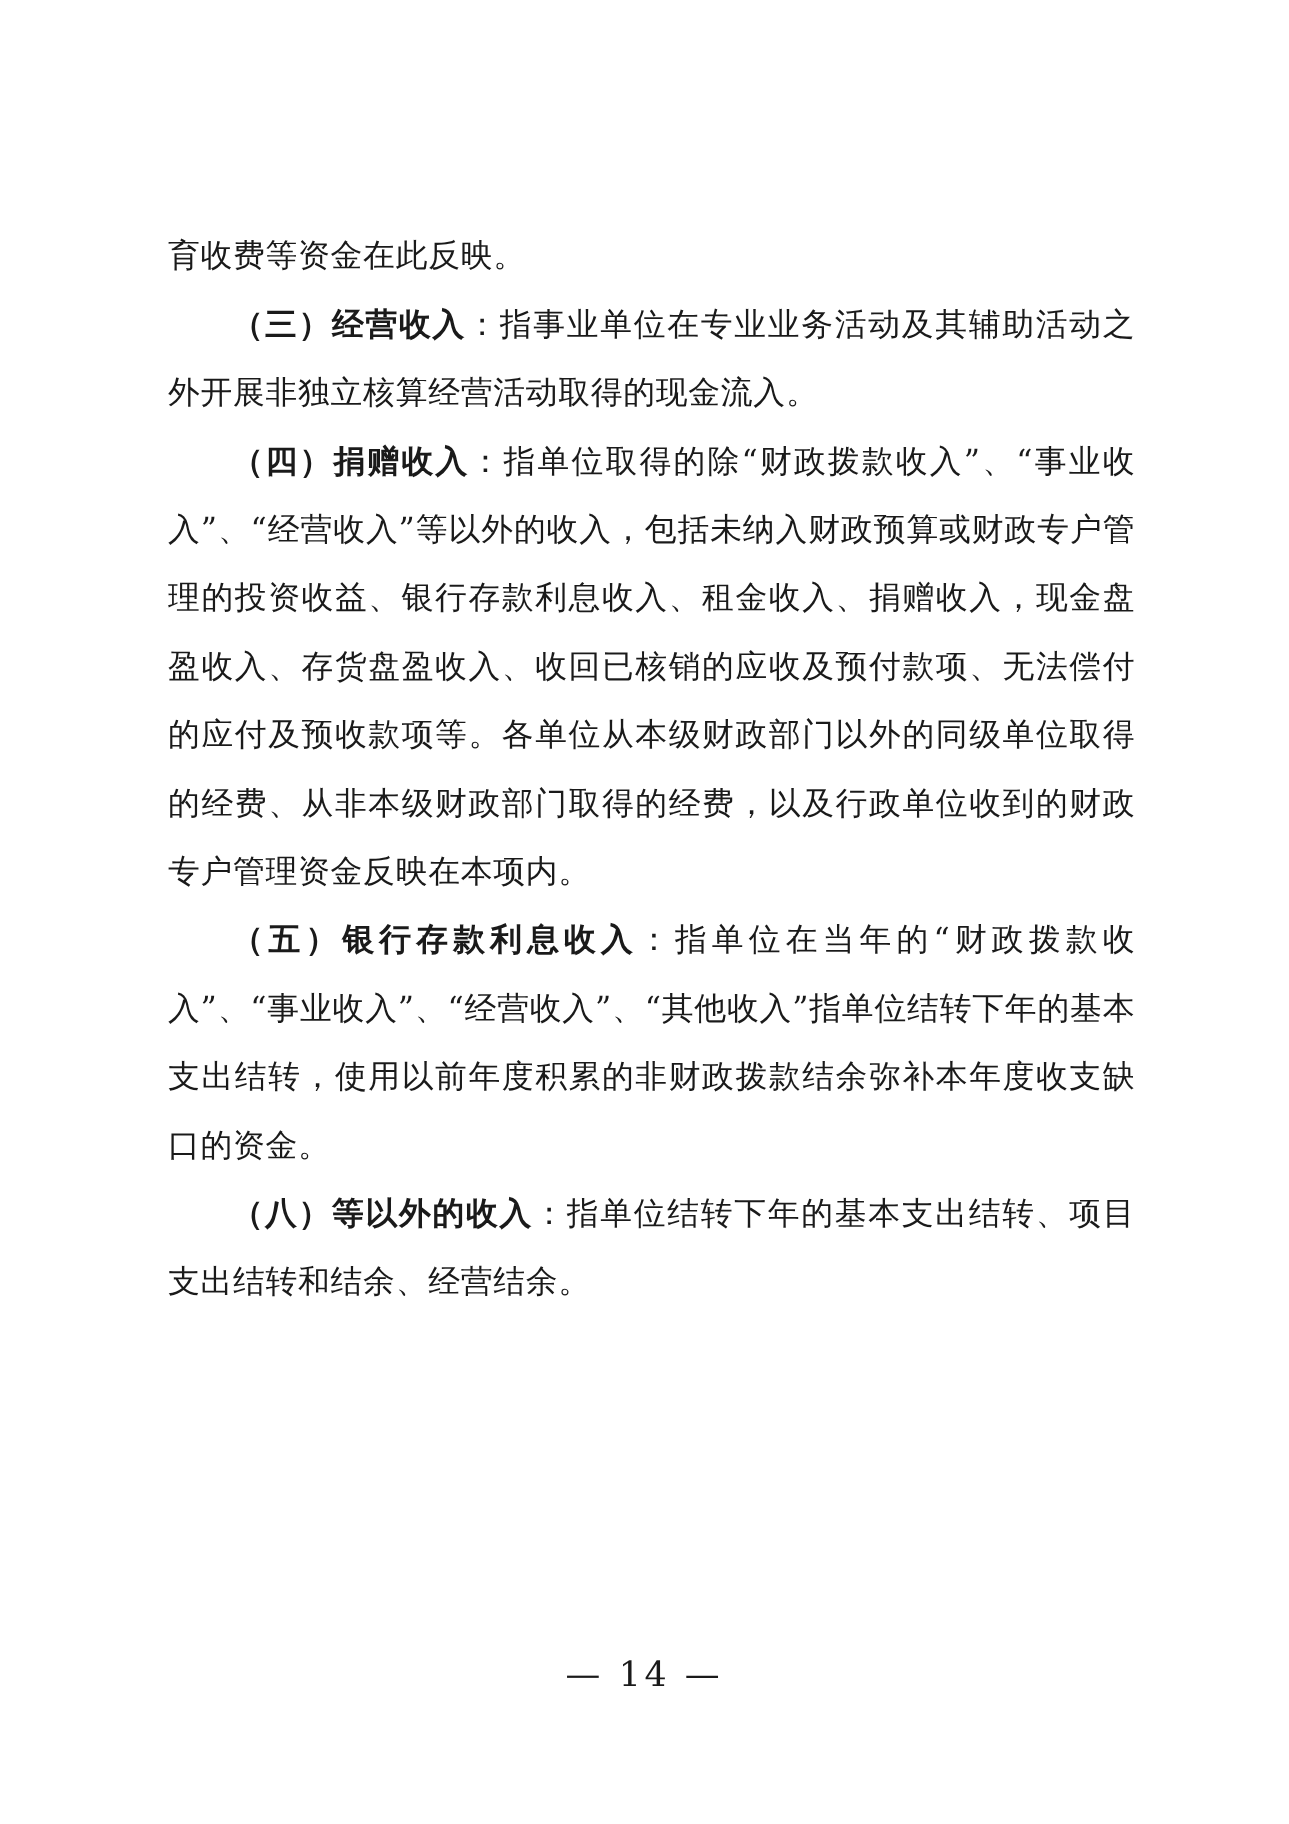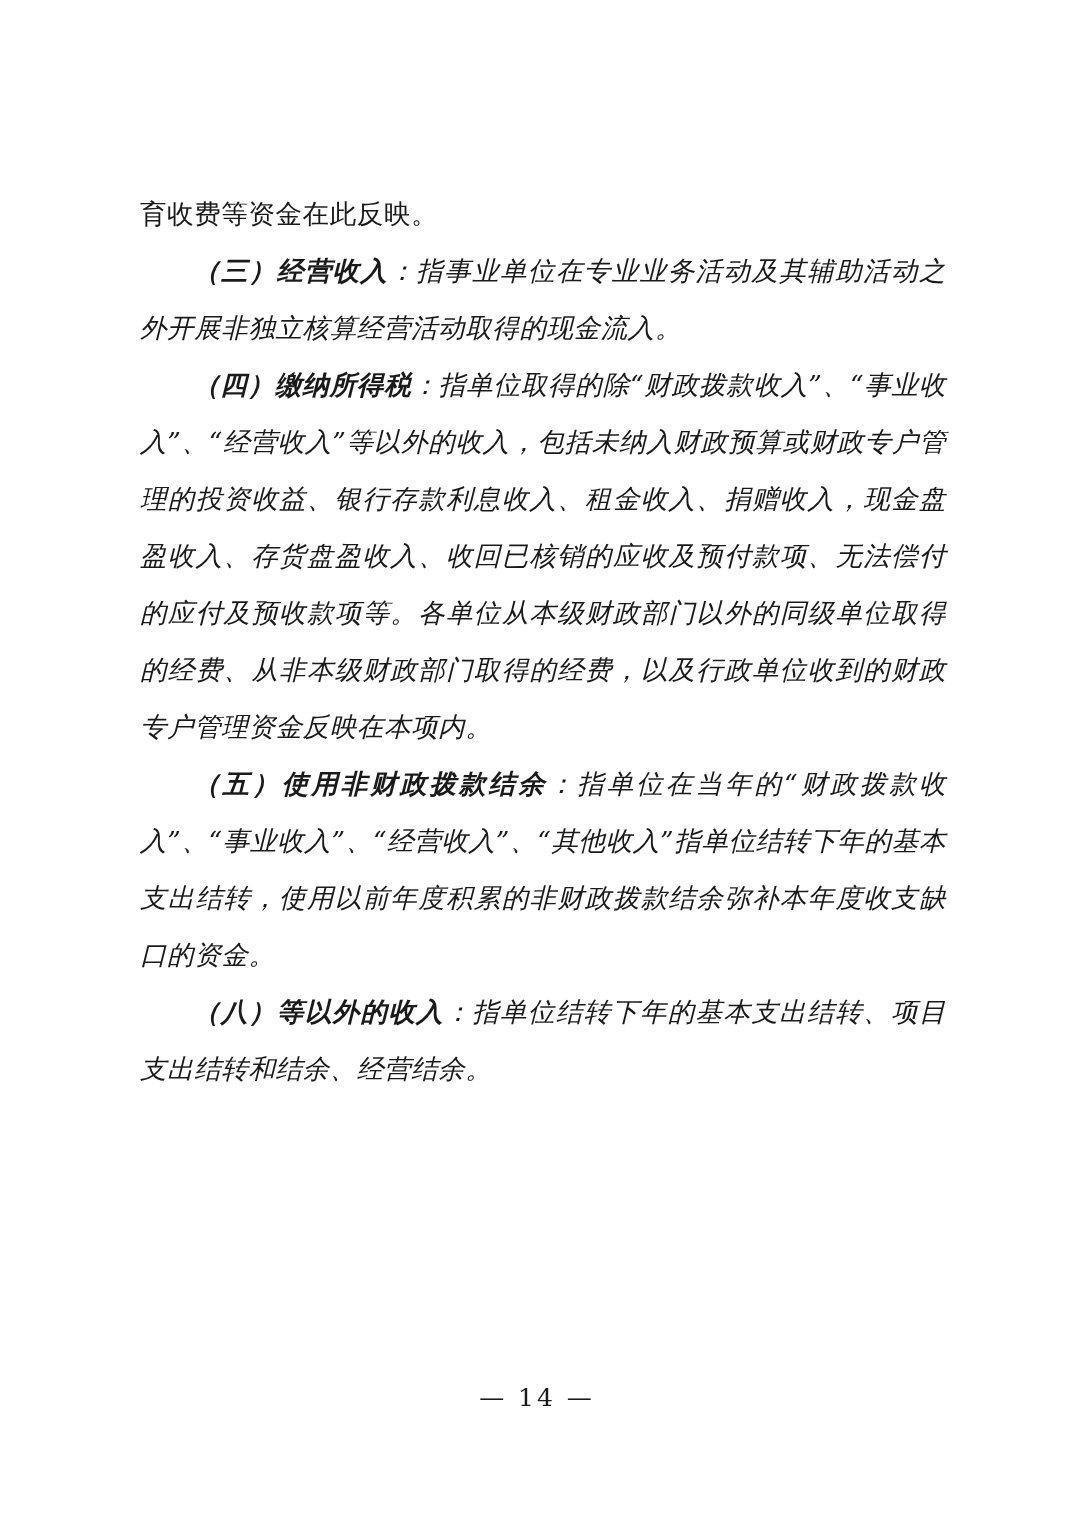--- a/index.html
+++ b/index.html
@@ -31,52 +31,51 @@
   }
   .para {
     margin: 0;
     text-indent: 0;
   }
   .para.indent {
     text-indent: 2em;
   }
   .para + .para {
     margin-top: 0px;
-    font-style: italic;
   }
   .lead {
     font-weight: 600;
   }
   .footer {
     position: absolute;
     left: 0;
     right: 0;
     bottom: 108px;
     text-align: center;
-    font-size: 25px;
+    font-size: 29px;
     letter-spacing: 3px;
     color: #1a1a1a;
   }
   .footer .pg-num {
     display: inline-block;
   }
 </style>
 </head>
 <body>
 
 <div class="page">
   <div class="doc-body">
 
     <p class="para"><span>育收费等资金在此反映。</span></p>
 
     <p class="para indent"><span class="lead">（三）经营收入</span><span>：指事业单位在专业业务活动及其辅助活动之外开展非独立核算经营活动取得的现金流入。</span></p>
 
-    <p class="para indent"><span class="lead">（四）缴纳所得税</span><span>：指单位取得的除“财政拨款收入”、“事业收入”、“经营收入”等以外的收入，包括未纳入财政预算或财政专户管理的投资收益、银行存款利息收入、租金收入、捐赠收入，现金盘盈收入、存货盘盈收入、收回已核销的应收及预付款项、无法偿付的应付及预收款项等。各单位从本级财政部门以外的同级单位取得的经费、从非本级财政部门取得的经费，以及行政单位收到的财政专户管理资金反映在本项内。</span></p>
+    <p class="para indent"><span class="lead">（四）捐赠收入</span><span>：指单位取得的除“财政拨款收入”、“事业收入”、“经营收入”等以外的收入，包括未纳入财政预算或财政专户管理的投资收益、银行存款利息收入、租金收入、捐赠收入，现金盘盈收入、存货盘盈收入、收回已核销的应收及预付款项、无法偿付的应付及预收款项等。各单位从本级财政部门以外的同级单位取得的经费、从非本级财政部门取得的经费，以及行政单位收到的财政专户管理资金反映在本项内。</span></p>
 
-    <p class="para indent"><span class="lead">（五）使用非财政拨款结余</span><span>：指单位在当年的“财政拨款收入”、“事业收入”、“经营收入”、“其他收入”指单位结转下年的基本支出结转，使用以前年度积累的非财政拨款结余弥补本年度收支缺口的资金。</span></p>
+    <p class="para indent"><span class="lead">（五）银行存款利息收入</span><span>：指单位在当年的“财政拨款收入”、“事业收入”、“经营收入”、“其他收入”指单位结转下年的基本支出结转，使用以前年度积累的非财政拨款结余弥补本年度收支缺口的资金。</span></p>
 
 
 
     <p class="para indent"><span class="lead">（八）等以外的收入</span><span>：指单位结转下年的基本支出结转、项目支出结转和结余、经营结余。</span></p>
 
   </div>
 
   <div class="footer">
     <span class="pg-num">— 14 —</span>
   </div>

